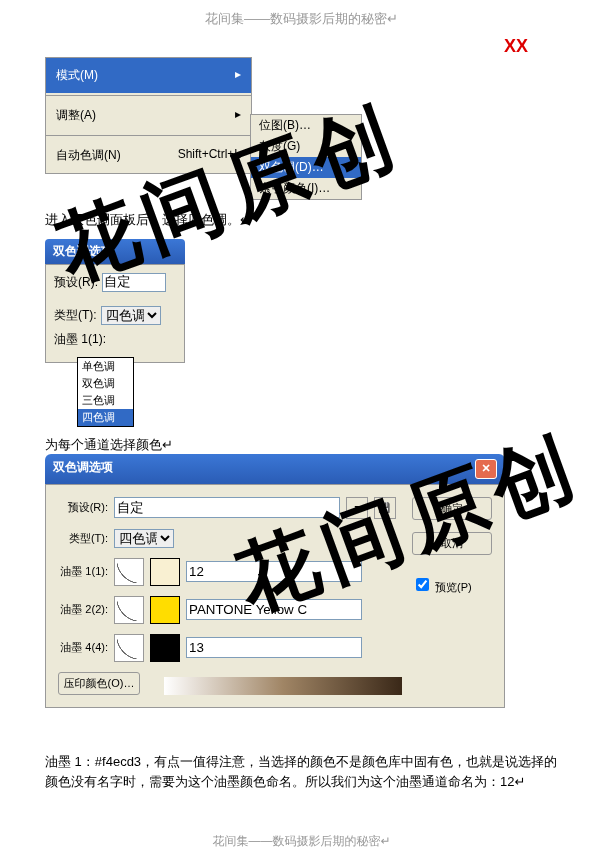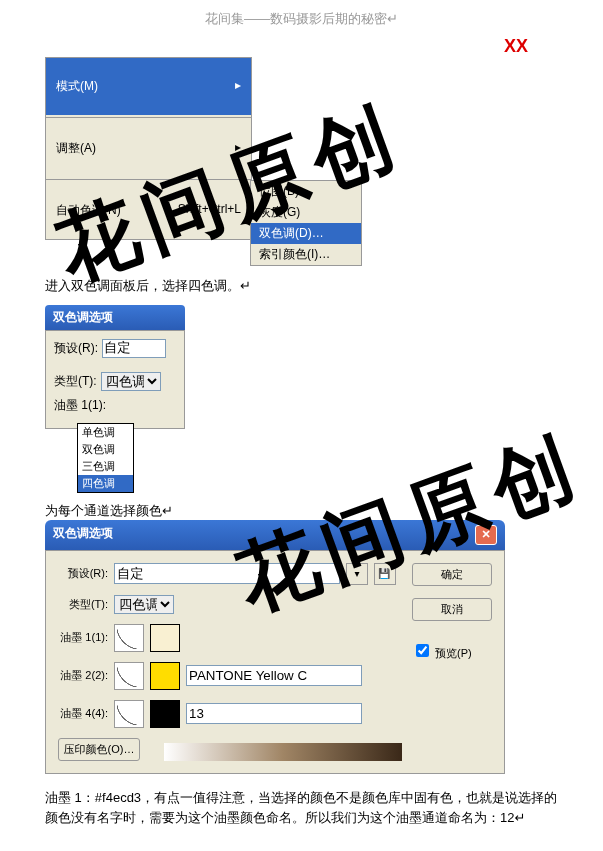--- a/index.html
+++ b/index.html
@@ -3,21 +3,21 @@
 <meta charset="utf-8">
 <style>
 body{margin:0;font-family:"Microsoft YaHei","SimSun",sans-serif;font-size:12px;background:#fff;color:#000;width:603px}
 .page{padding:10px 45px}
 .header-title{text-align:center;color:#999;font-size:13px;margin-bottom:8px}
 .xx-mark{color:#d00;font-size:18px;font-weight:bold;text-align:right;padding-right:30px}
 .menubar{background:#ece9d8;border:1px solid #999;display:flex;align-items:center;height:20px;font-size:12px}
 .menubar span{padding:0 8px}
 .menubar .sel{background:#316ac5;color:#fff}
 .submenu1{background:#ece9d8;border:1px solid #999;width:205px;font-size:12px}
-.submenu1-row{padding:20px 10px;display:flex;justify-content:space-between}
+.submenu1-row{padding:9px 10px;display:flex;justify-content:space-between}
 .submenu1-row.sel{background:#316ac5;color:#fff}
 .submenu1-sep{border-top:1px solid #999;margin:2px 0}
 .submenu2{position:relative;left:205px;top:-60px;background:#ece9d8;border:1px solid #999;width:110px;font-size:12px}
 .submenu2-row{padding:2px 8px}
 .submenu2-row.sel{background:#316ac5;color:#fff}
 .body-text{font-size:13px;margin:8px 0;line-height:1.6}
 .dlg1{width:140px;margin-top:-40px}
 .dlg1 .titlebar{background:linear-gradient(#3b77d6,#2a5cb5);color:#fff;font-weight:bold;padding:4px 8px;border-radius:4px 4px 0 0}
 .dlg1 .body{background:#ece9d8;border:1px solid #999;padding:8px}
 .dlg1 .row{margin-bottom:6px;display:flex;align-items:center;gap:4px}
@@ -124,20 +124,21 @@
         <span class="icon-btn">💾</span>
       </div>
       <div class="row">
         <span class="lbl">类型(T):</span>
         <select><option>四色调</option></select>
       </div>
       <div class="row">
         <span class="lbl">油墨 1(1):</span>
         <div class="curve c"></div>
         <div class="swatch" style="background:#f9f0d2"></div>
+        <input class="name" type="text" value="12" style="">
       </div>
       <div class="row">
         <span class="lbl">油墨 2(2):</span>
         <div class="curve c"></div>
         <div class="swatch" style="background:#ffdd00"></div>
         <input class="name" type="text" value="PANTONE Yellow C" style="">
       </div>
       <div class="row">
         <span class="lbl">油墨 4(4):</span>
         <div class="curve c"></div>
@@ -152,17 +153,17 @@
     <div class="right">
       <div class="btn">确定</div>
       <div class="btn">取消</div>
       <label style="margin-top:8px;font-size:11px"><input type="checkbox" checked="" style=""> <span>预览(P)</span></label>
     </div>
   </div>
 </div>
 
 <div class="watermark wm2">花间原创</div>
 
-<div class="body-text" style="margin-top:14px">油墨 1：#f4ecd3，有点一值得注意，当选择的颜色不是颜色库中固有色，也就是说选择的颜色没有名字时，需要为这个油墨颜色命名。所以我们为这个油墨通道命名为：12↵</div>
+<div class="body-text" style="margin-top:44px">油墨 1：#f4ecd3，有点一值得注意，当选择的颜色不是颜色库中固有色，也就是说选择的颜色没有名字时，需要为这个油墨颜色命名。所以我们为这个油墨通道命名为：12↵</div>
 
 <div class="footer">花间集——数码摄影后期的秘密↵</div>
 
 </div>
 
 </body></html>

